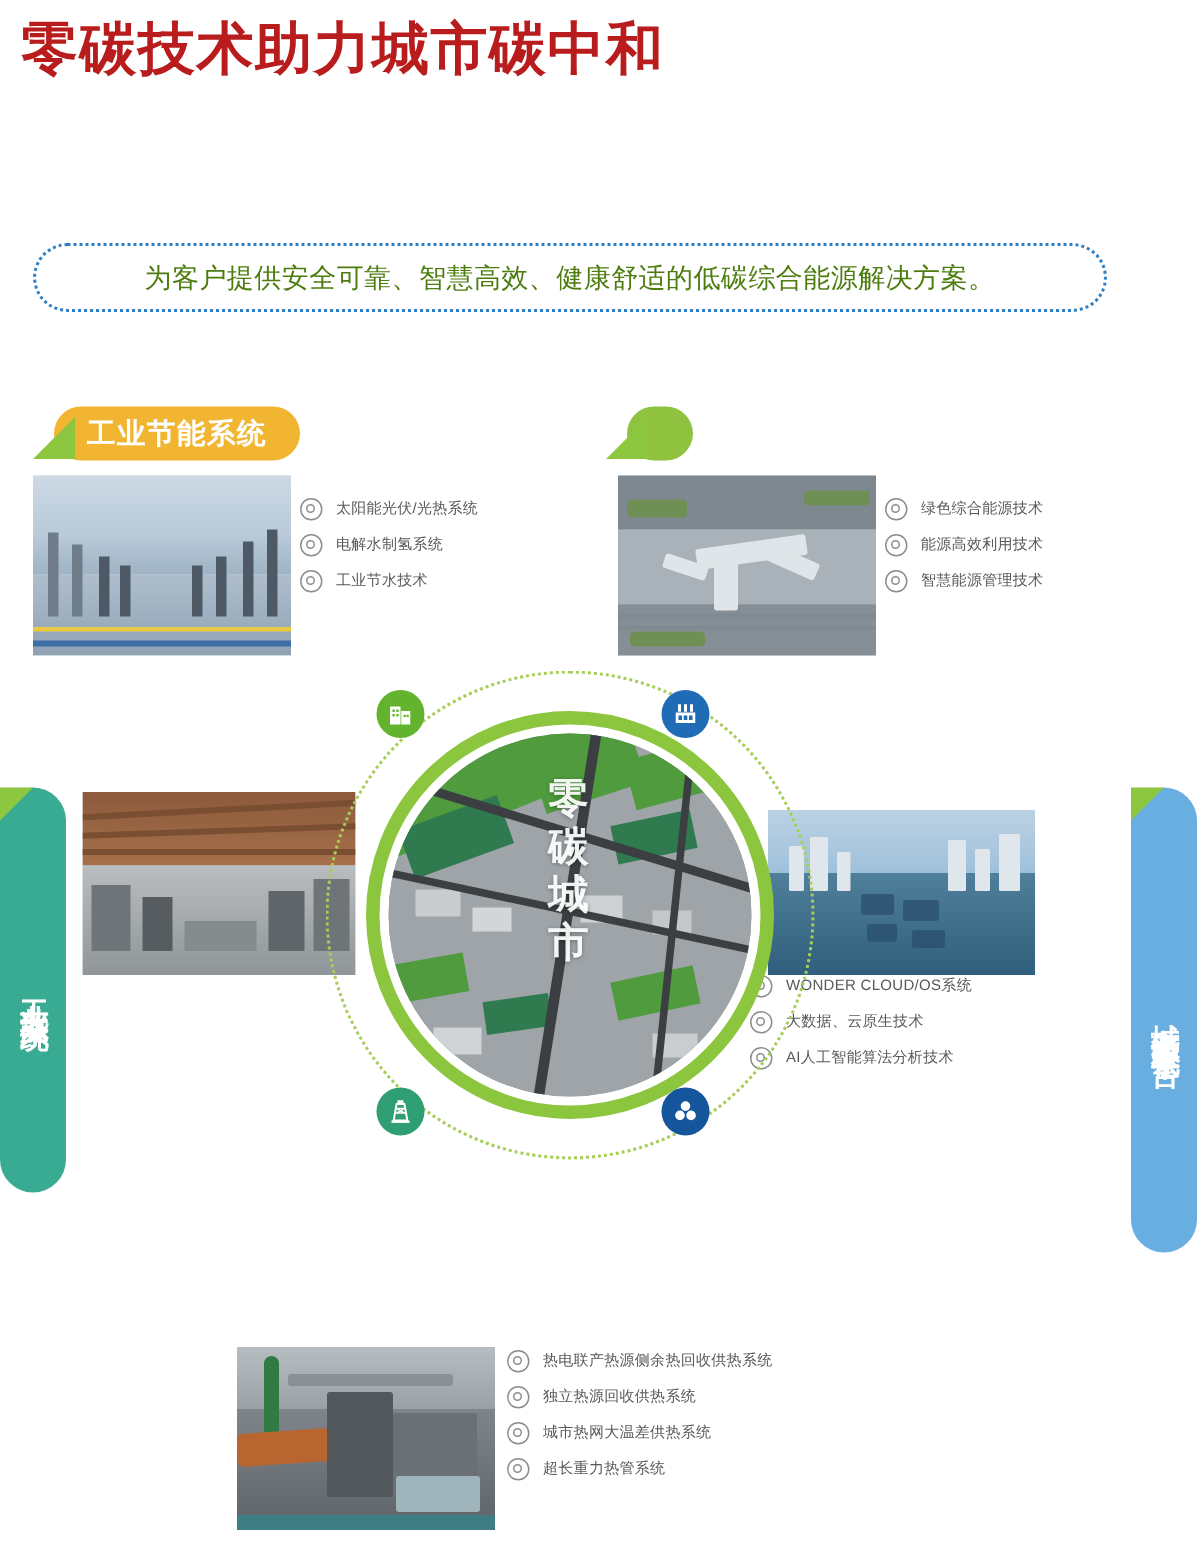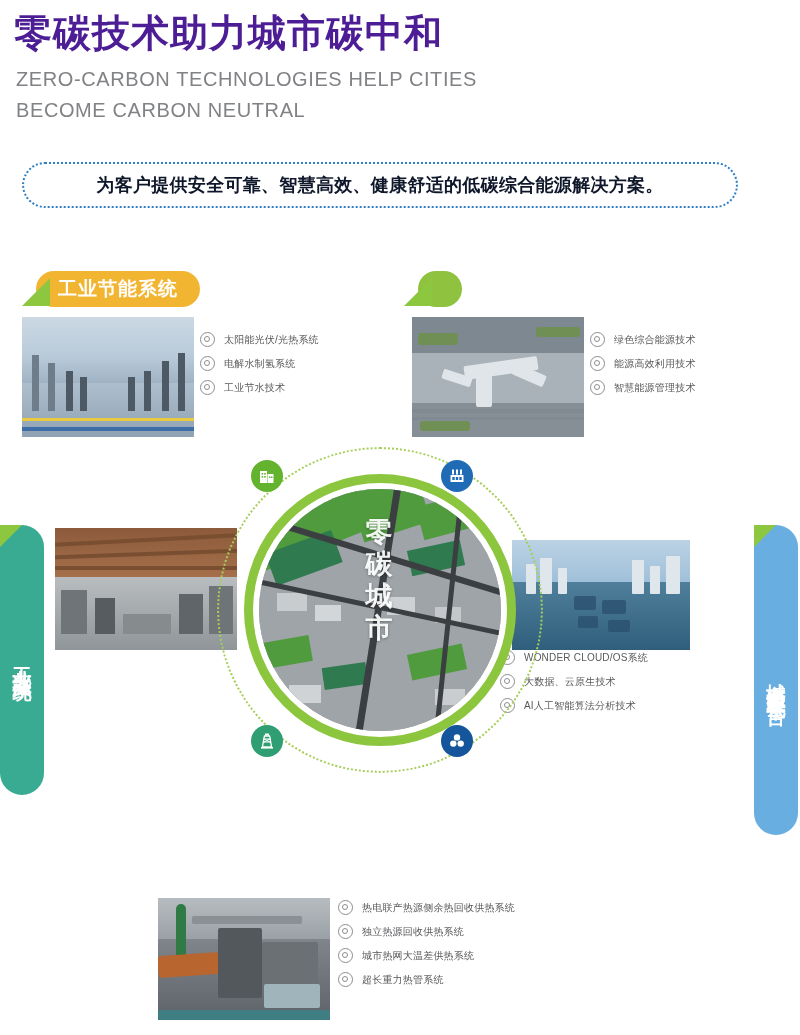--- a/index.html
+++ b/index.html
@@ -7,36 +7,36 @@
     width:800px;height:1035px;position:relative;overflow:hidden;
     background:#ffffff;
     font-family:"Liberation Sans","DejaVu Sans",sans-serif;
     color:#59595b;
   }
   #stage{position:absolute;left:0;top:0;width:800px;height:1035px;}
 
   
   .title-cn{
     position:absolute;left:14px;top:14px;
-    font-size:38px;font-weight:bold;color:#4c1d95;letter-spacing:1px;
+    font-size:38px;font-weight:bold;color:#b91c1c;letter-spacing:1px;
     line-height:1.05;white-space:nowrap;
   }
   .title-en{
     position:absolute;left:16px;top:64px;width:600px;
     font-size:20px;color:#808285;letter-spacing:.6px;line-height:1.55;
   }
 
   
   .banner{
     position:absolute;left:22px;top:162px;width:716px;height:46px;
     border:2px dotted #2f7fc4;border-radius:23px;
     display:flex;align-items:center;justify-content:center;box-sizing:border-box;
   }
   .banner-text{
-    font-size:18px;font-weight:bold;color:#0f172a;white-space:nowrap;letter-spacing:.3px;
+    font-size:18px;font-weight:normal;color:#4d7c0f;white-space:nowrap;letter-spacing:.3px;
   }
 
   
   .pill{
     position:absolute;height:36px;border-radius:18px;
     display:flex;align-items:center;justify-content:center;
     color:#fff;font-size:19px;font-weight:bold;letter-spacing:1px;
     box-sizing:border-box;padding:0 22px;white-space:nowrap;
   }
   .pill .notch{
@@ -153,24 +153,20 @@
   .b-blue{background:#1f6bb5;}
   .b-teal{background:#2f9e73;}
   .b-navy{background:#14559c;}
 </style>
 </head>
 <body>
 
 <div id="stage">
 
   <div class="title-cn">零碳技术助力城市碳中和</div>
-  <div class="title-en">
-    <div>ZERO-CARBON TECHNOLOGIES HELP CITIES</div>
-    <div>BECOME CARBON NEUTRAL</div>
-  </div>
 
   <div class="banner">
     <div class="banner-text">为客户提供安全可靠、智慧高效、健康舒适的低碳综合能源解决方案。</div>
   </div>
 
   <div class="pill pill-yellow">
     <span class="notch">
         <i></i>
       </span>
     <span>工业节能系统</span>

